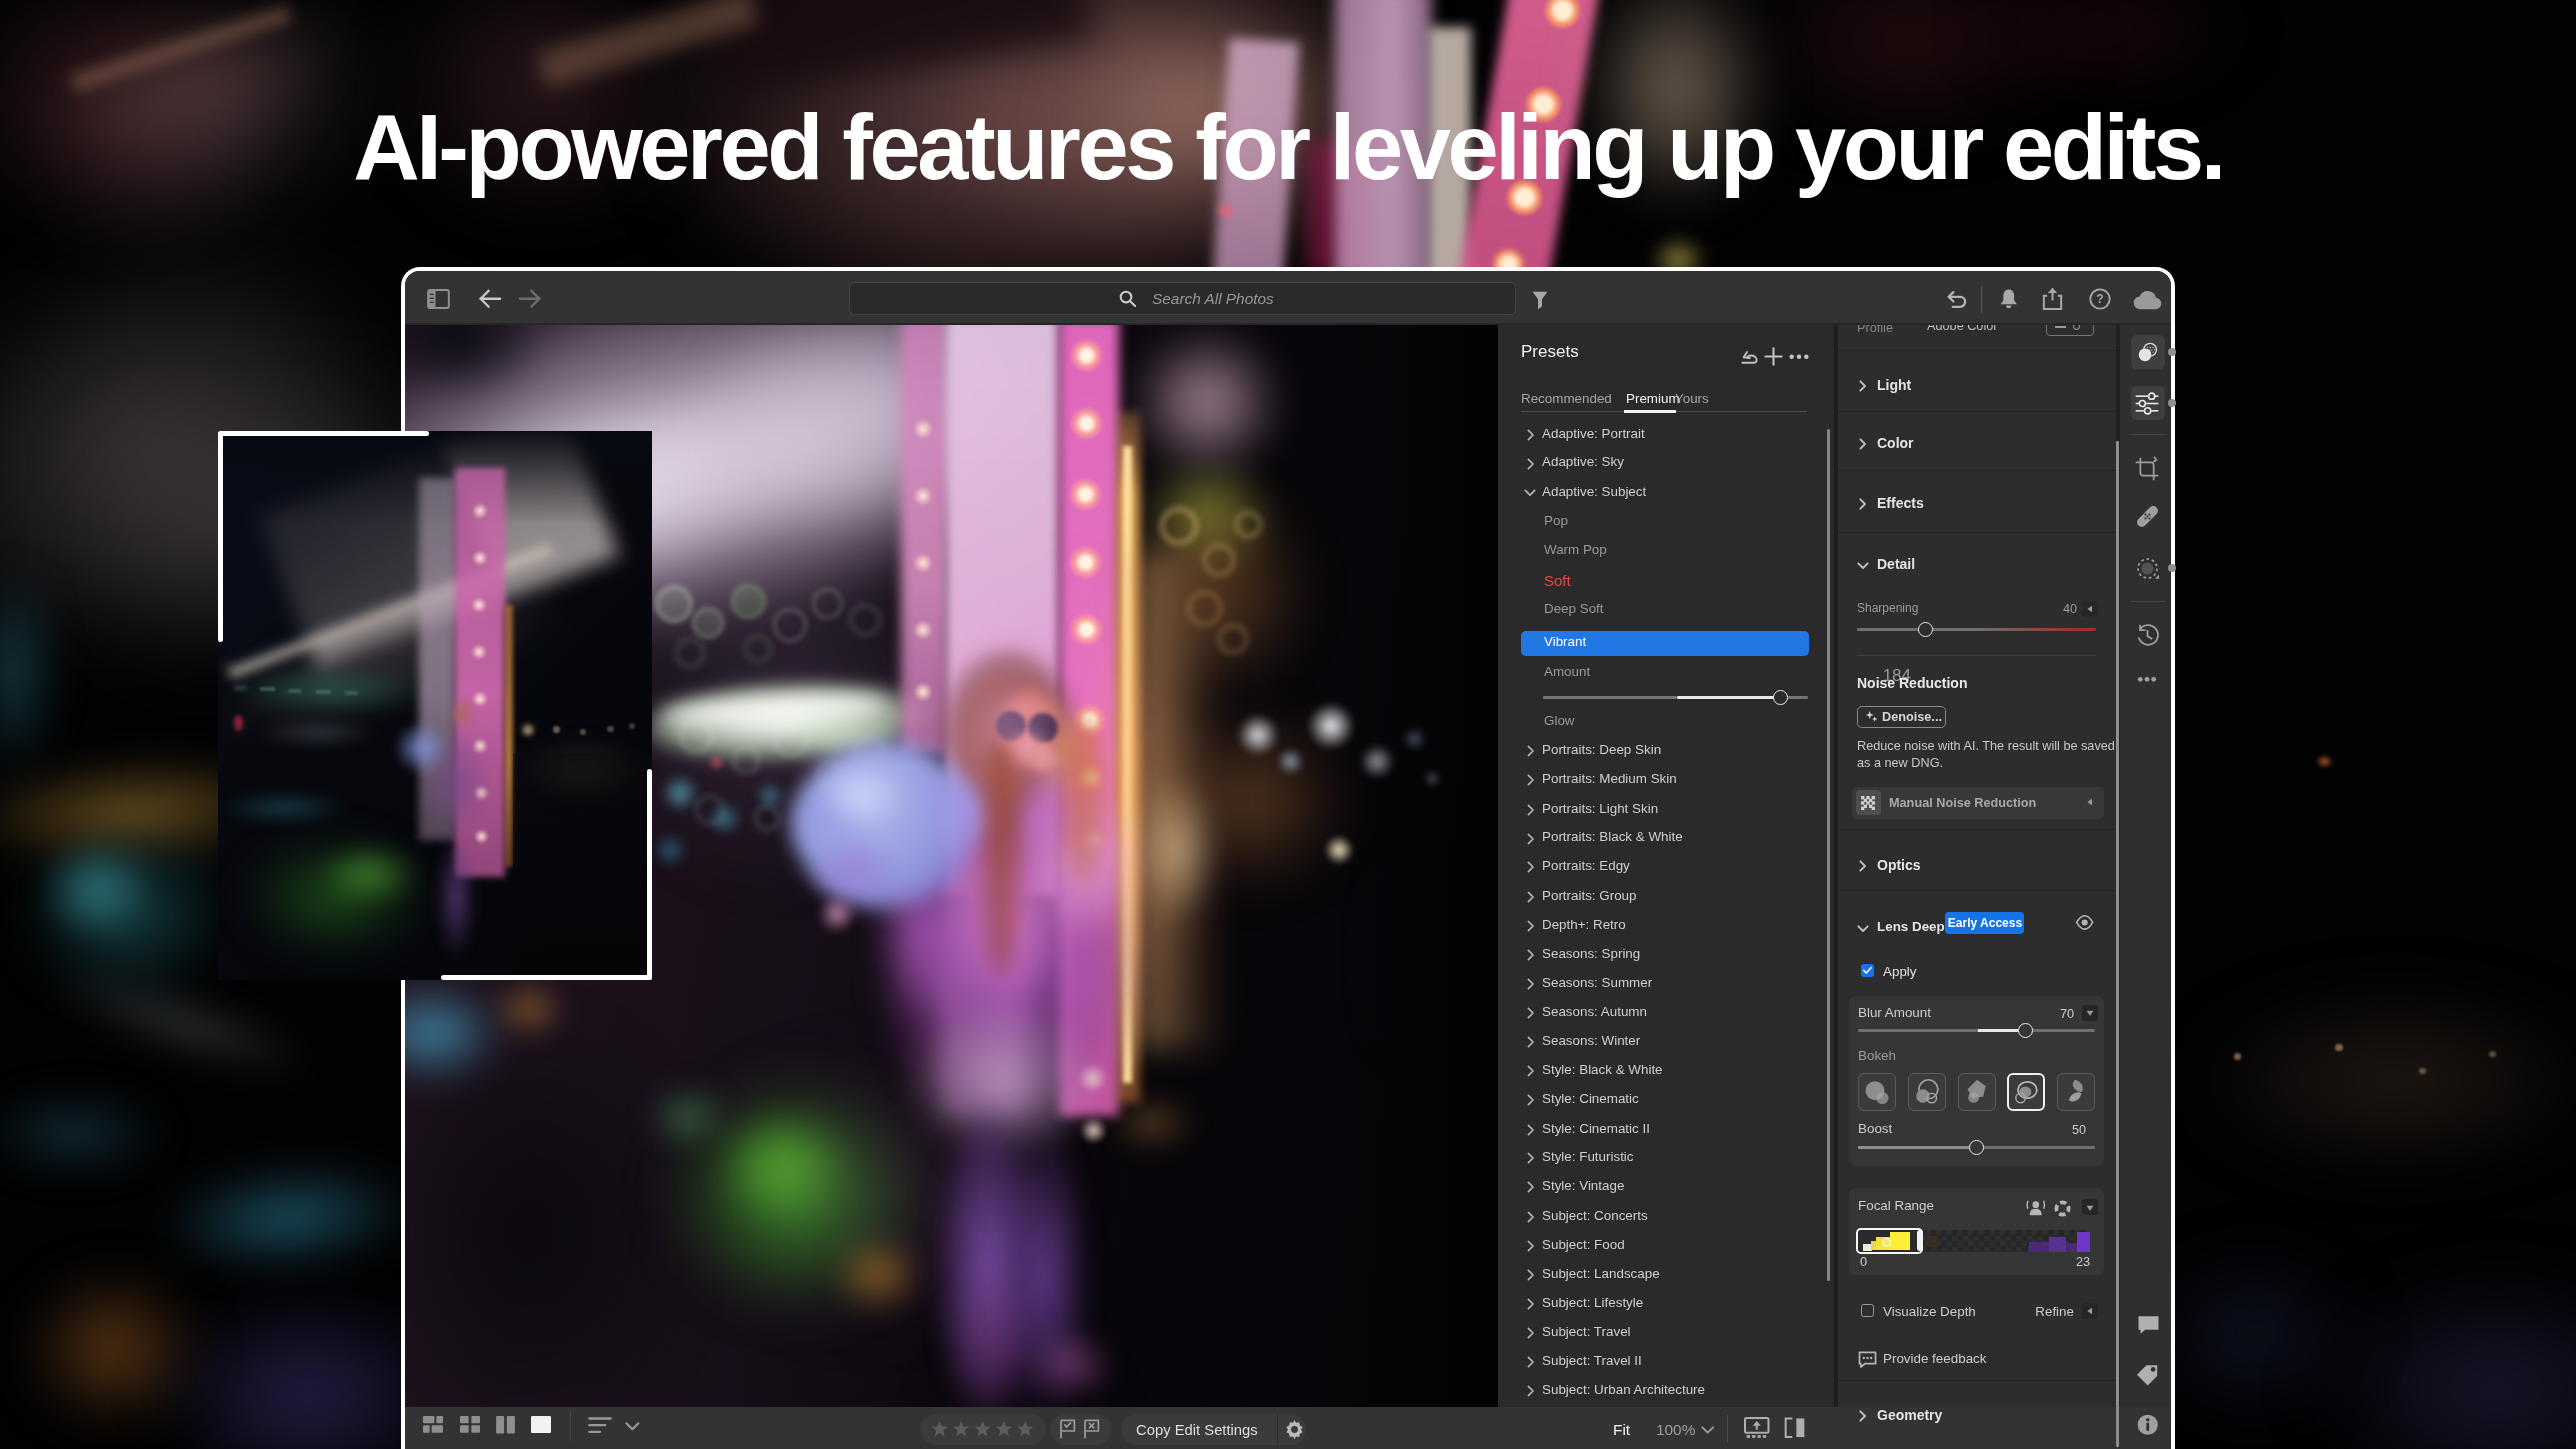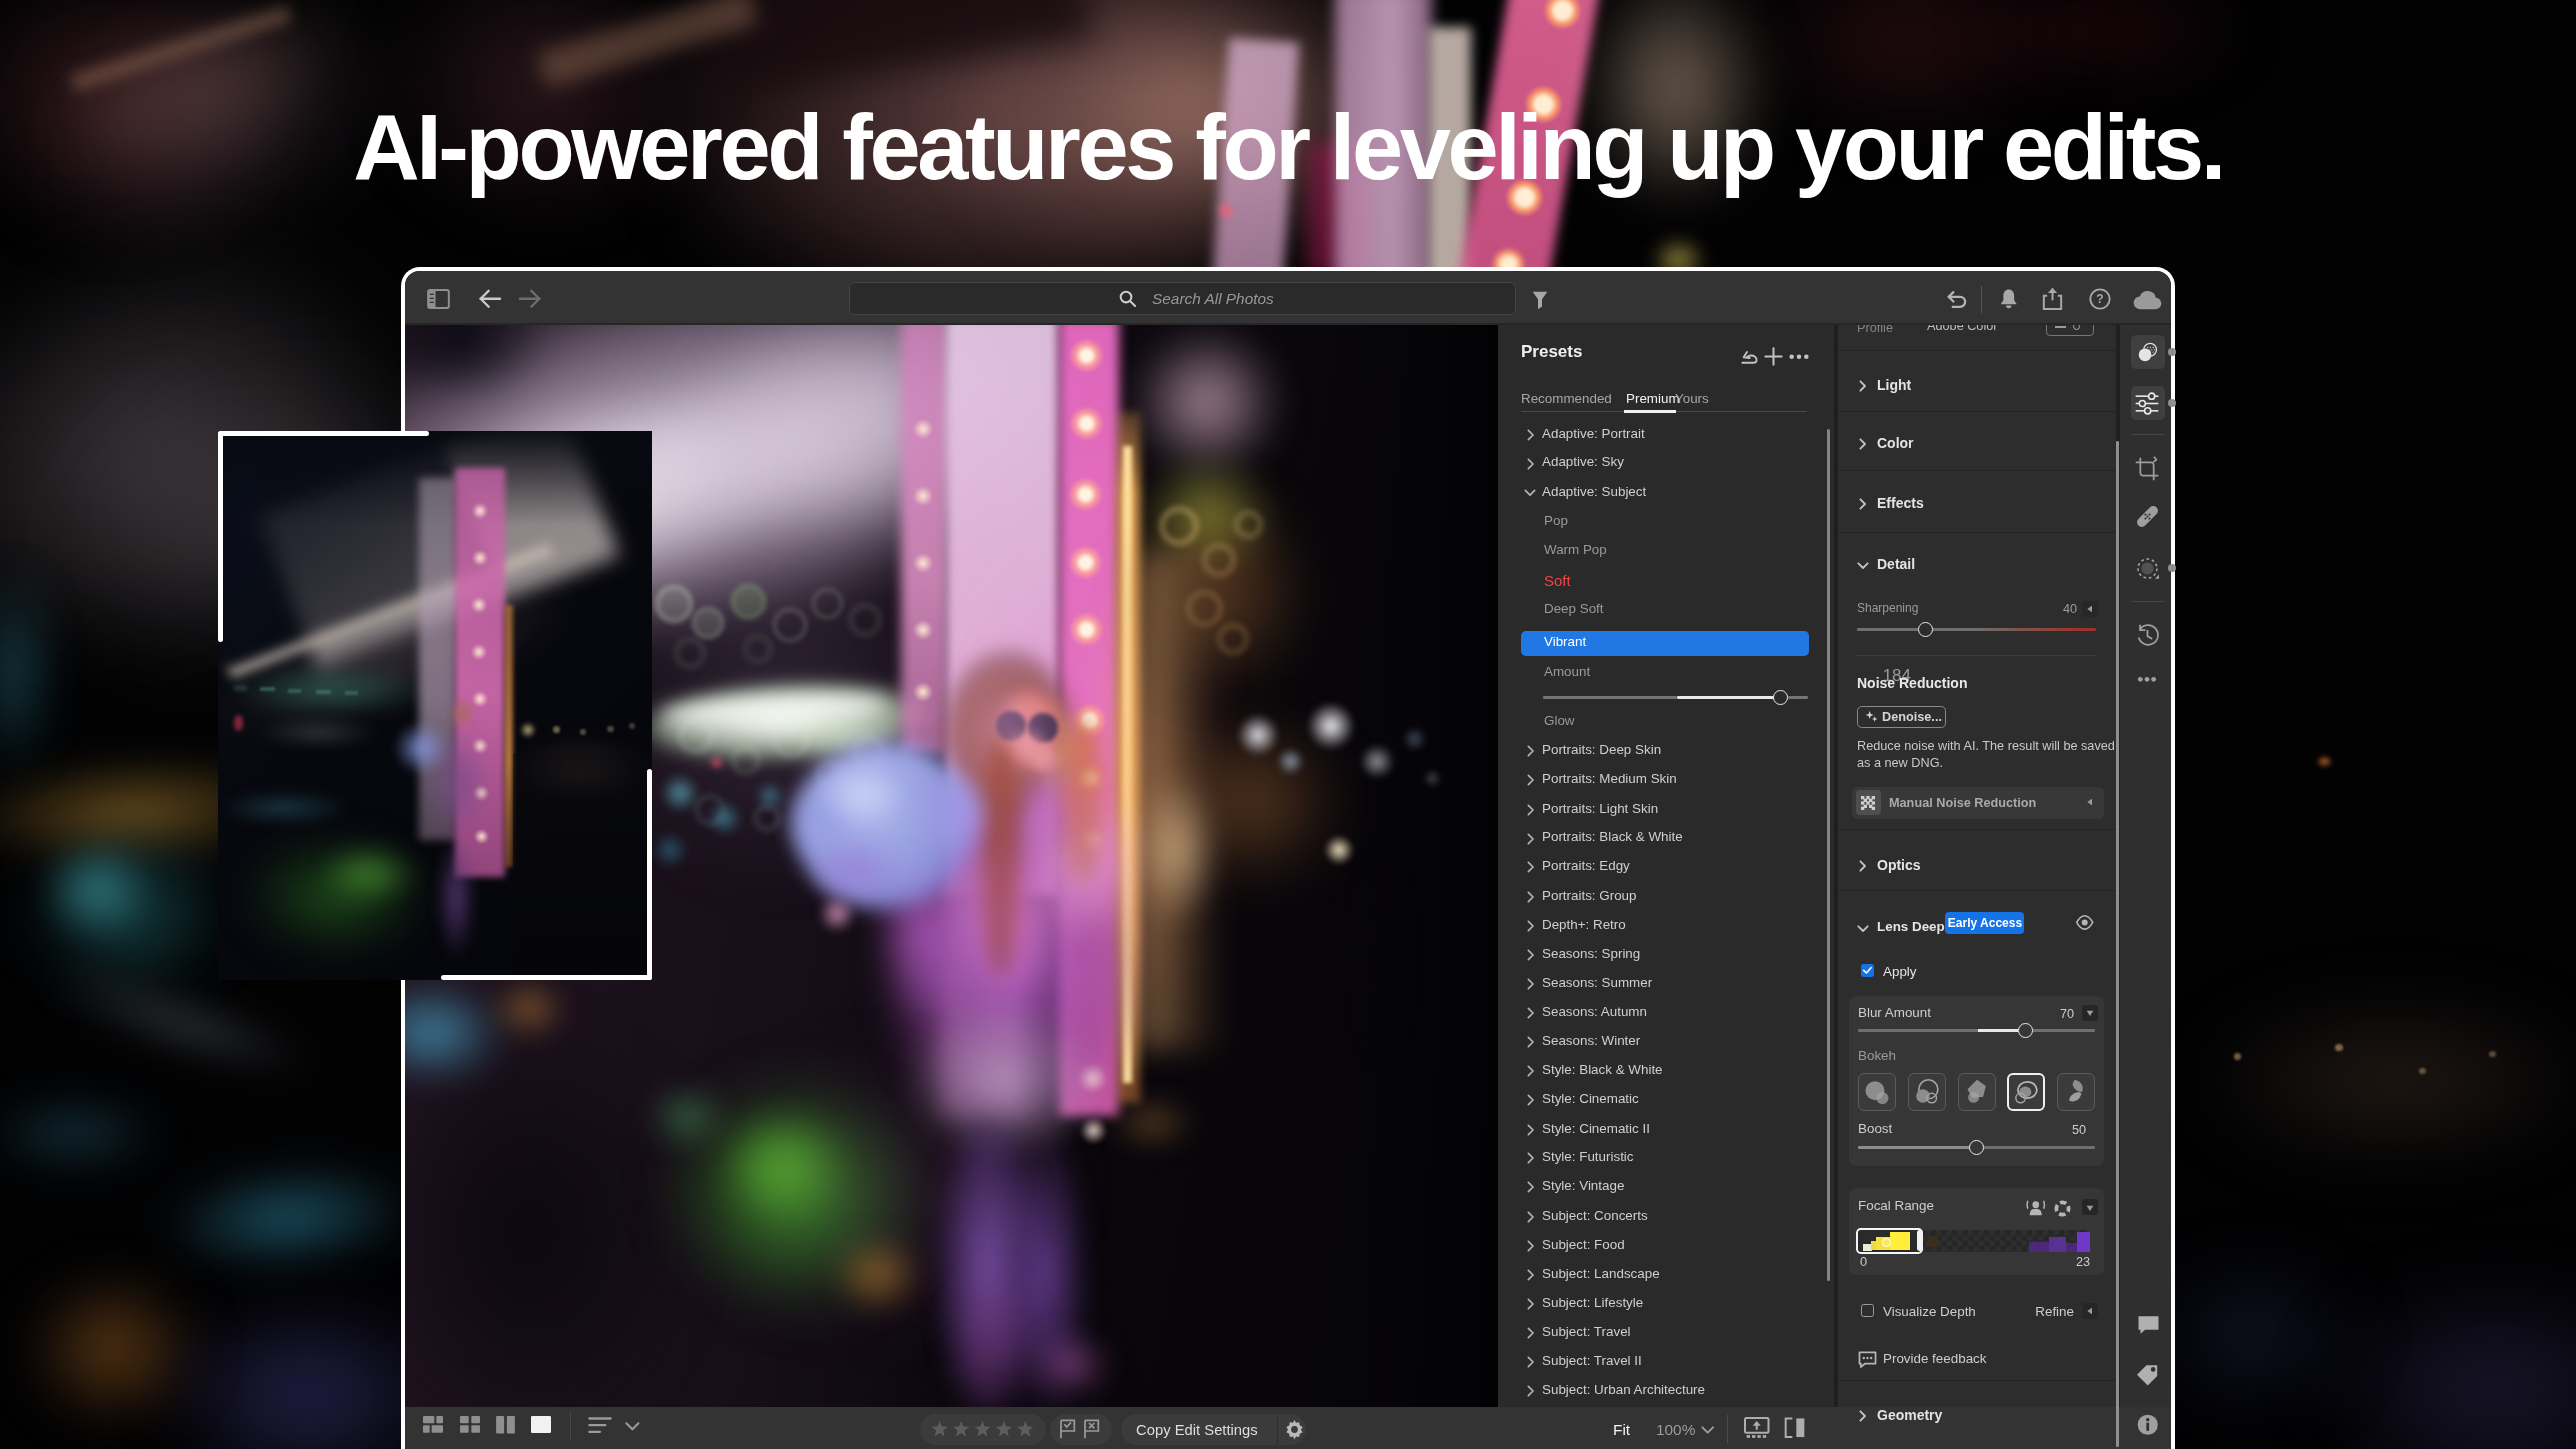--- a/index.html
+++ b/index.html
@@ -217,21 +217,21 @@
       <rect x="12" y="27" width="5" height="4"></rect>
       <rect x="20" y="27" width="5" height="4"></rect>
       <rect x="28" y="27" width="5" height="4"></rect>
     </g>
 </svg>
 <svg style="left:1783px;top:1417px" width="24" height="21.5" viewBox="0 0 36 32">
   <path d="M14 2 H4 V30 H14" fill="none" stroke="#aeaeae" stroke-width="3"></path>
   <rect x="20" y="2" width="12" height="28" fill="#aeaeae"></rect>
 </svg>
 
-<div class="txt" style="left:1521px;top:343px;font-size:17px;font-weight:bold;color:#efefef">Presets</div>
+<div class="txt" style="left:1521px;top:343px;font-size:17px;font-weight:normal;color:#efefef">Presets</div>
 <svg style="left:1739px;top:348px" width="20" height="17.4" viewBox="0 0 30 26">
   <path d="M5 22 H22 C27 22 28 16 24 13 C20 10 14 11 12 14" fill="none" stroke="#c2c2c2" stroke-width="2.8" stroke-linecap="round"></path>
   <path d="M12 6 L7 14 L16 15" fill="none" stroke="#c2c2c2" stroke-width="2.8" stroke-linecap="round" stroke-linejoin="round"></path>
 </svg>
 <svg style="left:1764px;top:347px" width="19" height="19" viewBox="0 0 28 28">
   <g stroke="#c2c2c2" stroke-width="3" stroke-linecap="round">
       <line x1="14" y1="2" x2="14" y2="26"></line>
       <line x1="2" y1="14" x2="26" y2="14"></line>
     </g>
 </svg>

